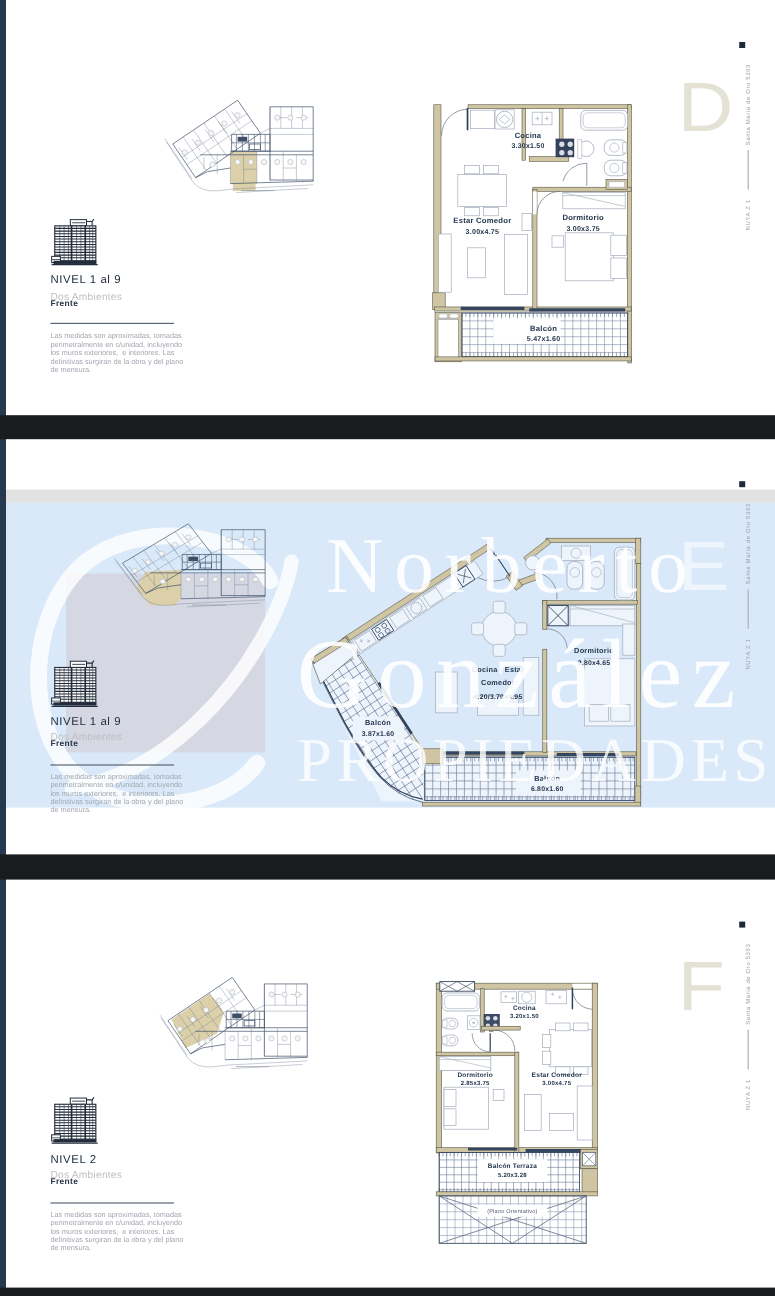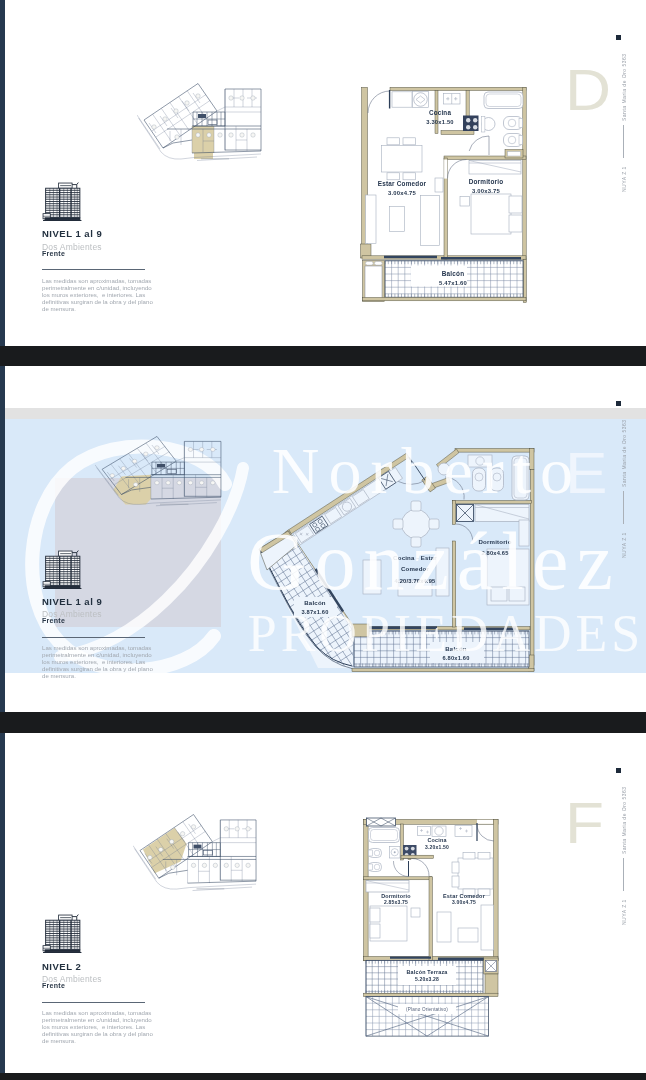--- a/index.html
+++ b/index.html
@@ -1,21 +1,21 @@
 <!DOCTYPE html>
 <html><head>
 <meta charset="utf-8">
 <style>
   html,body{margin:0;padding:0;}
   body{width:646px;height:1080px;position:relative;background:#fff;overflow:hidden;
        font-family:"Liberation Sans",sans-serif;}
   .abs{position:absolute;}
   .bar{position:absolute;left:0;width:646px;background:#191b1d;}
   .leftline{position:absolute;left:0;top:0;width:4.5px;height:1080px;background:#26394f;}
-  .nivel{font-weight:bold;font-size:9.5px;color:#22303f;letter-spacing:.5px;}
+  .nivel{font-weight:normal;font-size:9.5px;color:#22303f;letter-spacing:.5px;}
   .dosamb{font-size:8.5px;color:#bcbfc2;letter-spacing:.2px;}
   .frente{font-size:7px;font-weight:bold;color:#2a3747;letter-spacing:.3px;}
   .divline{height:1px;background:#5a6675;width:103px;}
   .para{font-size:6.1px;line-height:7px;color:#a2a8b0;letter-spacing:0;}
   .biglet{font-size:58px;color:#e3e2d5;letter-spacing:0;transform:scaleX(1.1);transform-origin:0 0;}
   .vtext{font-size:5px;color:#9aa0a9;letter-spacing:.5px;white-space:nowrap;transform-origin:0 0;}
   .vline{position:absolute;width:0.8px;background:#aab0b8;}
   .sq{position:absolute;width:5px;height:5px;background:#1d2a3a;}
 </style>
 </head>

